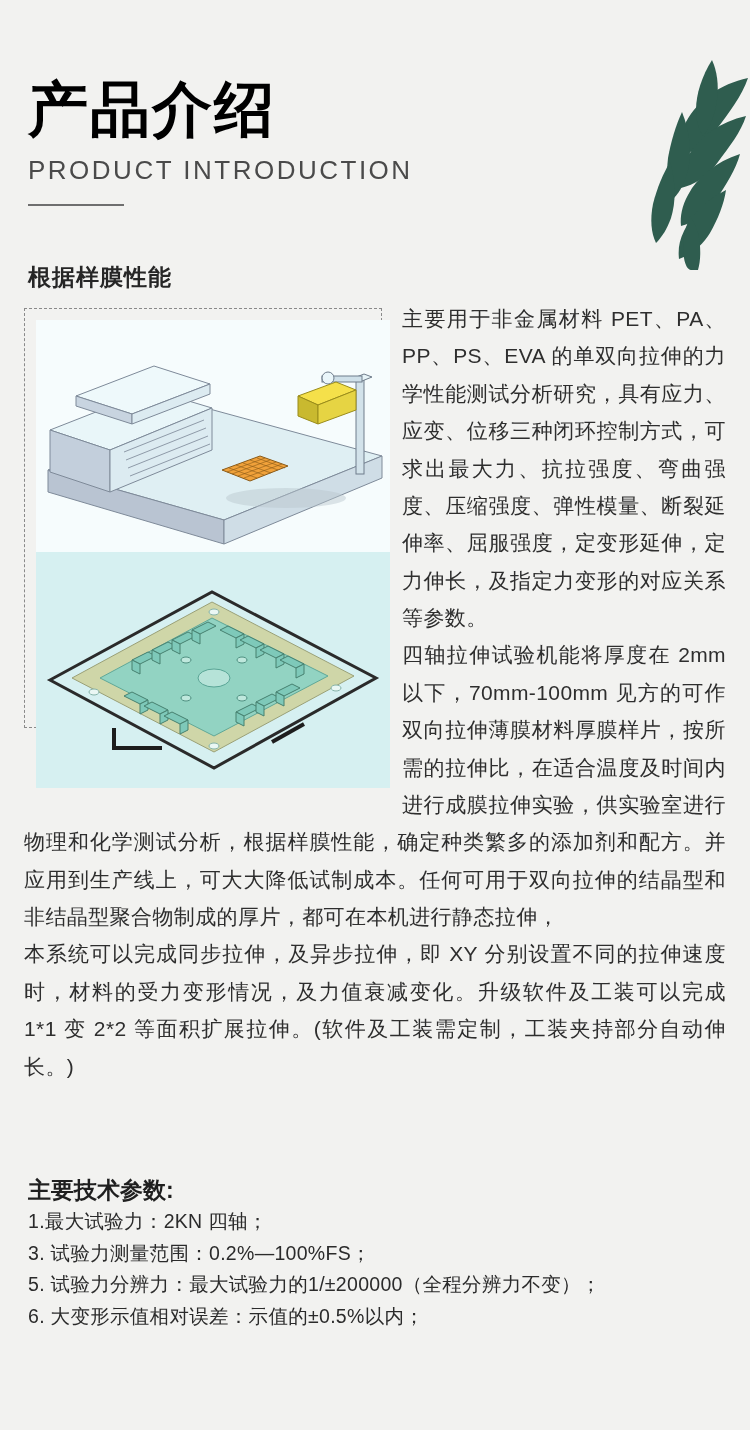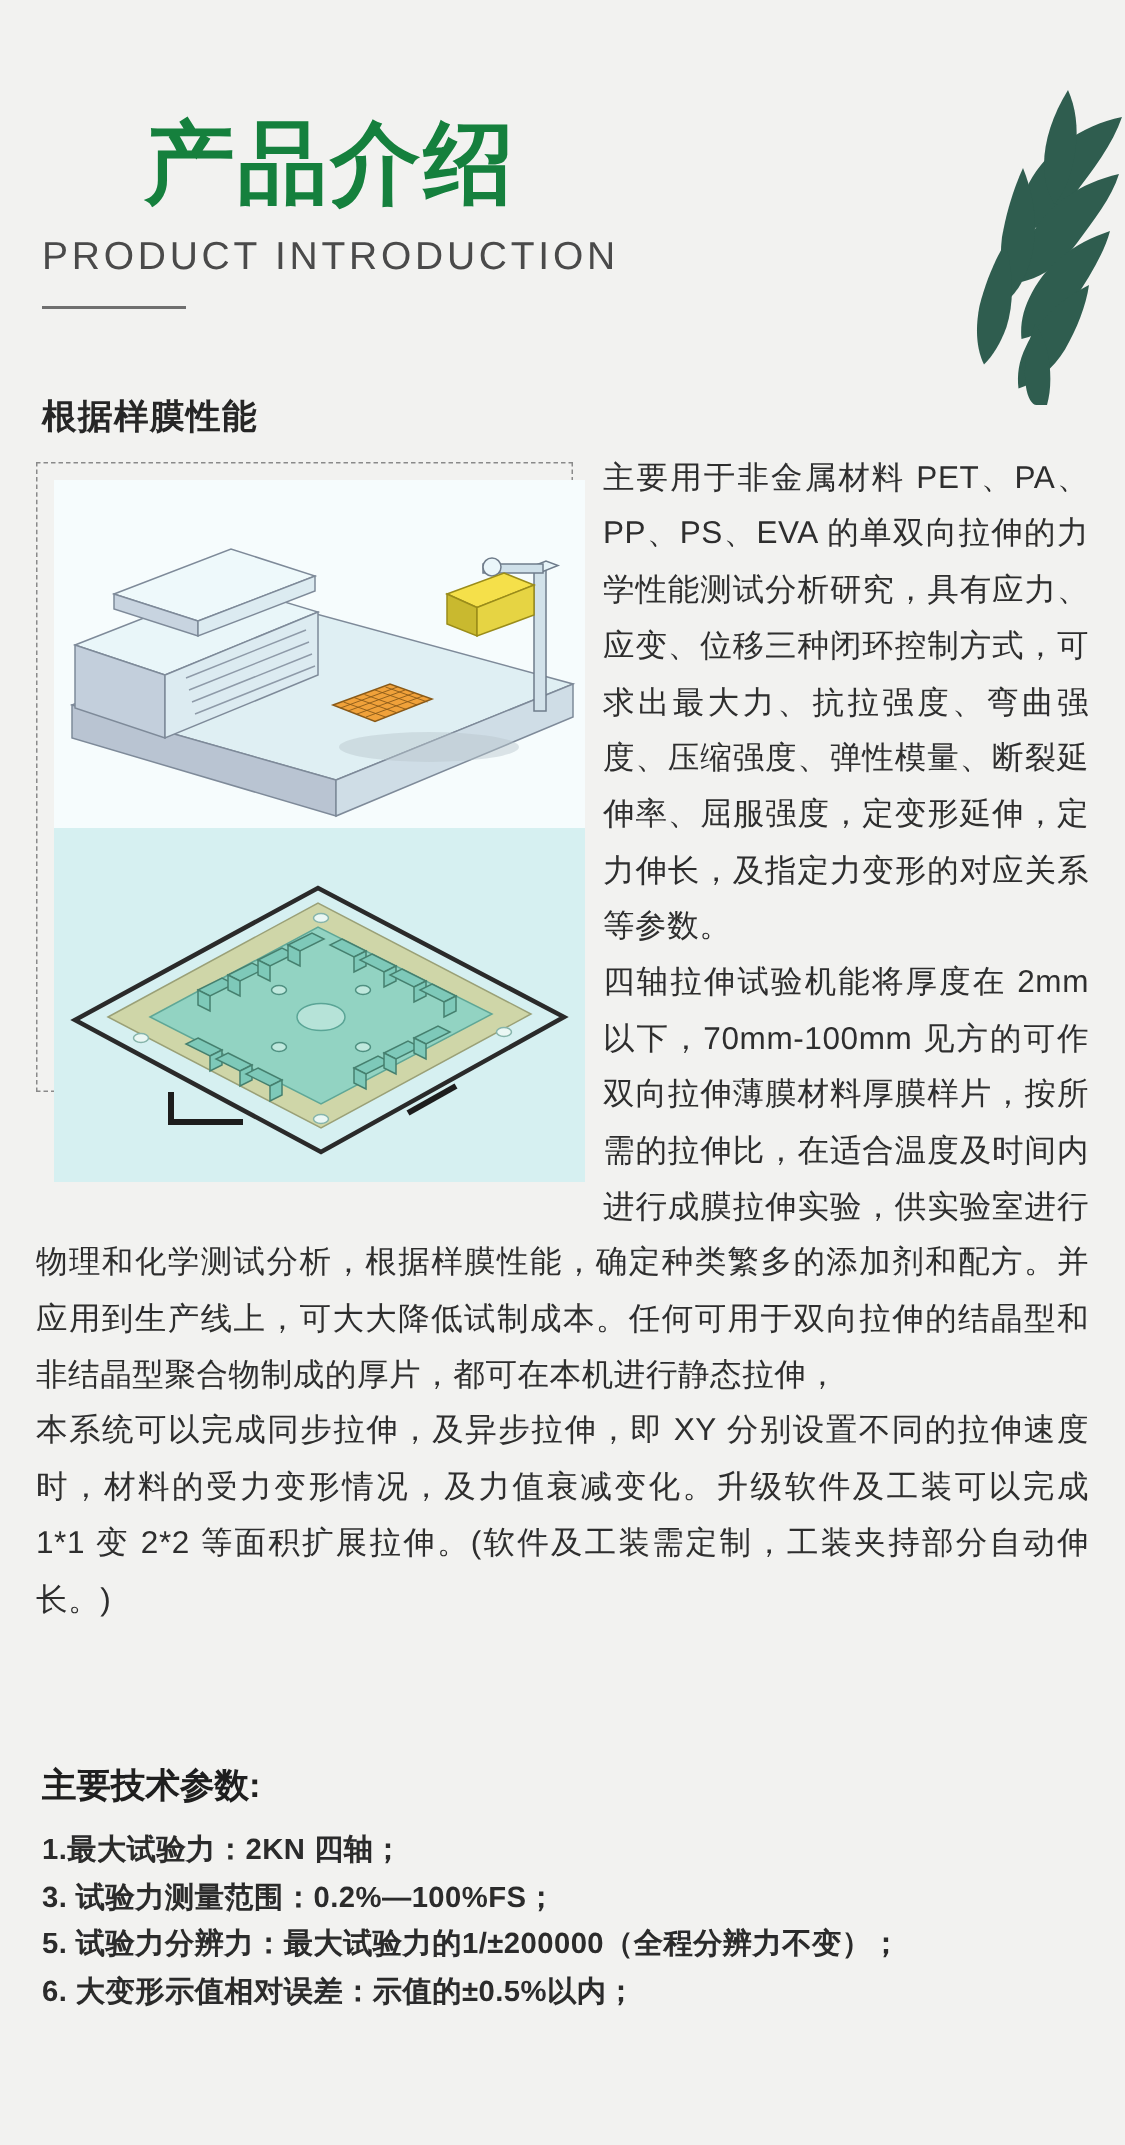--- a/index.html
+++ b/index.html
@@ -30,25 +30,24 @@
 
   
   .header {
     position: absolute;
     top: 78px;
     left: 28px;
   }
   .title-cn {
     font-size: 60px;
     font-weight: 700;
-    color: #15803d;
+    color: #000000;
     letter-spacing: 2px;
     line-height: 1.05;
     font-family: "DejaVu Sans", "Liberation Sans", sans-serif;
-    text-align: center;
     -webkit-text-stroke: 0px;
   }
   .title-en {
     margin-top: 14px;
     font-size: 26px;
     color: #4a4a4a;
     letter-spacing: 2.5px;
     font-weight: 400;
     text-align: center;
   }
@@ -127,28 +126,27 @@
   .specs {
     position: absolute;
     left: 28px;
     top: 1175px;
     width: 700px;
   }
   .specs-title {
     font-size: 23px;
     font-weight: 700;
     color: #1f1f1f;
-    margin-bottom: 12px;
+    margin-bottom: 0;
   }
   .spec-item {
     font-size: 19.5px;
     color: #2b2b2b;
     line-height: 1.62;
     letter-spacing: 0.3px;
-    font-weight: bold;
   }
 </style>
 </head>
 <body>
 
 <div class="page">
 
   <svg class="leaves" viewBox="0 0 180 230">
     <g fill="#2f5d4f">
       <path d="M178 38 C150 44 128 60 116 82 C110 94 108 106 109 116 C122 113 136 104 146 90 C158 74 172 56 178 38 Z"></path>

